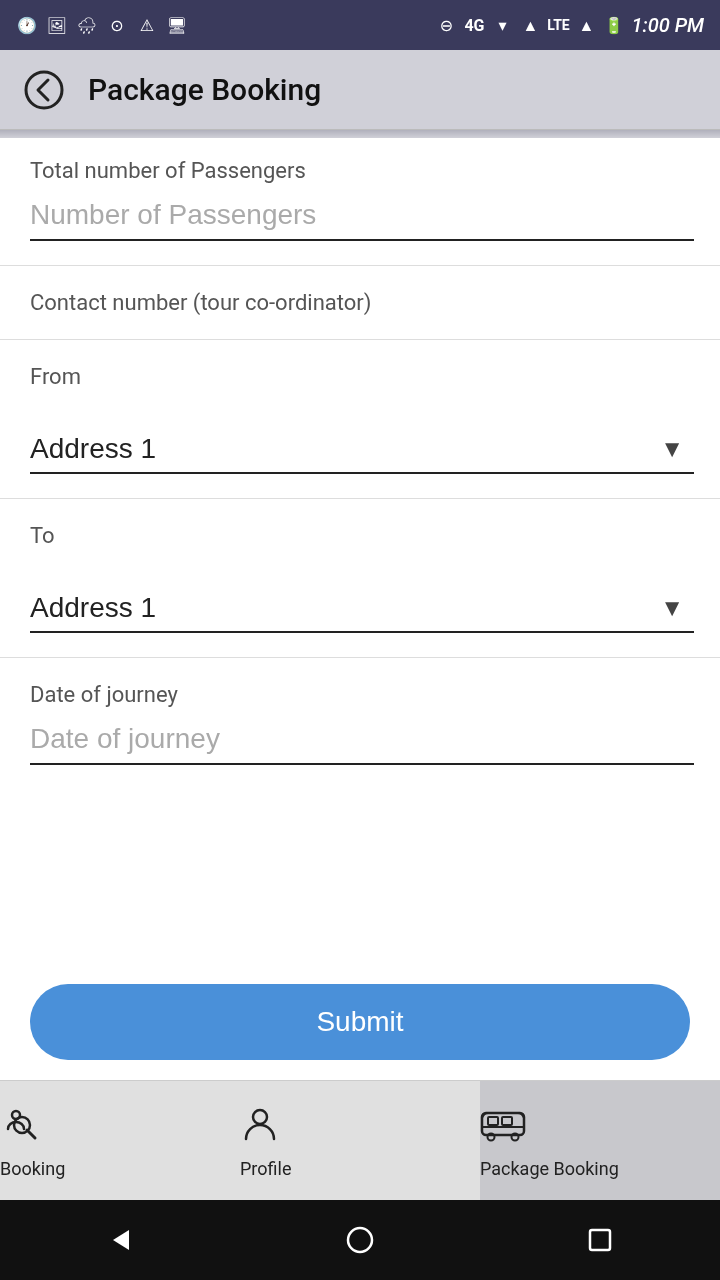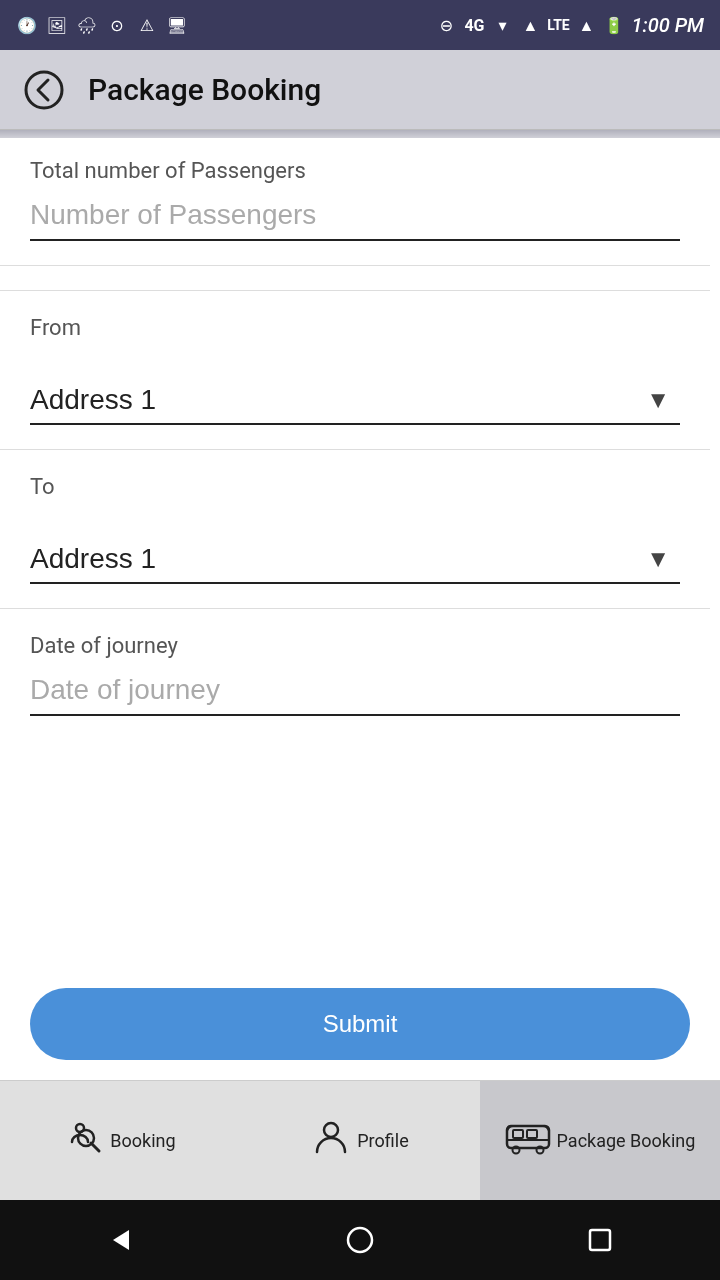--- a/index.html
+++ b/index.html
@@ -79,21 +79,21 @@
     .scroll-indicator {
       height: 8px;
       background: linear-gradient(to bottom, #b0b0bc, #d0d0d8);
       flex-shrink: 0;
     }
 
     
     .main-content {
       flex: 1;
       overflow-y: auto;
-      padding: 20px 40px 10px 30px;
+      padding: 20px 26px 10px 30px;
       background: #fff;
     }
 
     .form-section {
       margin-bottom: 24px;
     }
 
     .form-label {
       font-size: 22px;
       color: #555;
@@ -151,43 +151,42 @@
 
     
     .submit-area {
       padding: 10px 30px 20px;
       background: #fff;
     }
     .submit-btn {
       width: 100%;
       background: #4a90d9;
       color: #fff;
-      font-size: 24px;
+      font-size: 28px;
       font-weight: 500;
       border: none;
       border-radius: 50px;
       padding: 22px 0;
       cursor: pointer;
       display: block;
       text-align: center;
     }
 
     
     .bottom-nav {
       height: 120px;
       display: flex;
       background: #e0e0e0;
       border-top: 1px solid #ccc;
       flex-shrink: 0;
     }
     .nav-item {
       flex: 1;
       display: flex;
-      flex-direction: row;
-      align-items: center;
+      flex-direction: column;
       justify-content: center;
       gap: 6px;
       cursor: pointer;
       background: #e0e0e0;
     }
     .nav-item.active {
       background: #c8c8cc;
     }
     .nav-item-icon {
       font-size: 36px;
@@ -257,20 +256,21 @@
 <div class="main-content">
 
   <div class="form-section">
     <div class="form-label">Total number of Passengers</div>
     <input class="form-input" type="number" placeholder="Number of Passengers" style="">
   </div>
 
   <div class="divider"></div>
 
   <div class="form-section">
+    <div class="form-label">Contact number (tour co-ordinator)</div>
   </div>
 
   <div class="divider"></div>
 
   <div class="form-section">
     <div class="form-label">From</div>
     <div class="form-select-wrapper">
       <select class="form-select">
         <option>Address 1</option>
         <option>Address 2</option>

